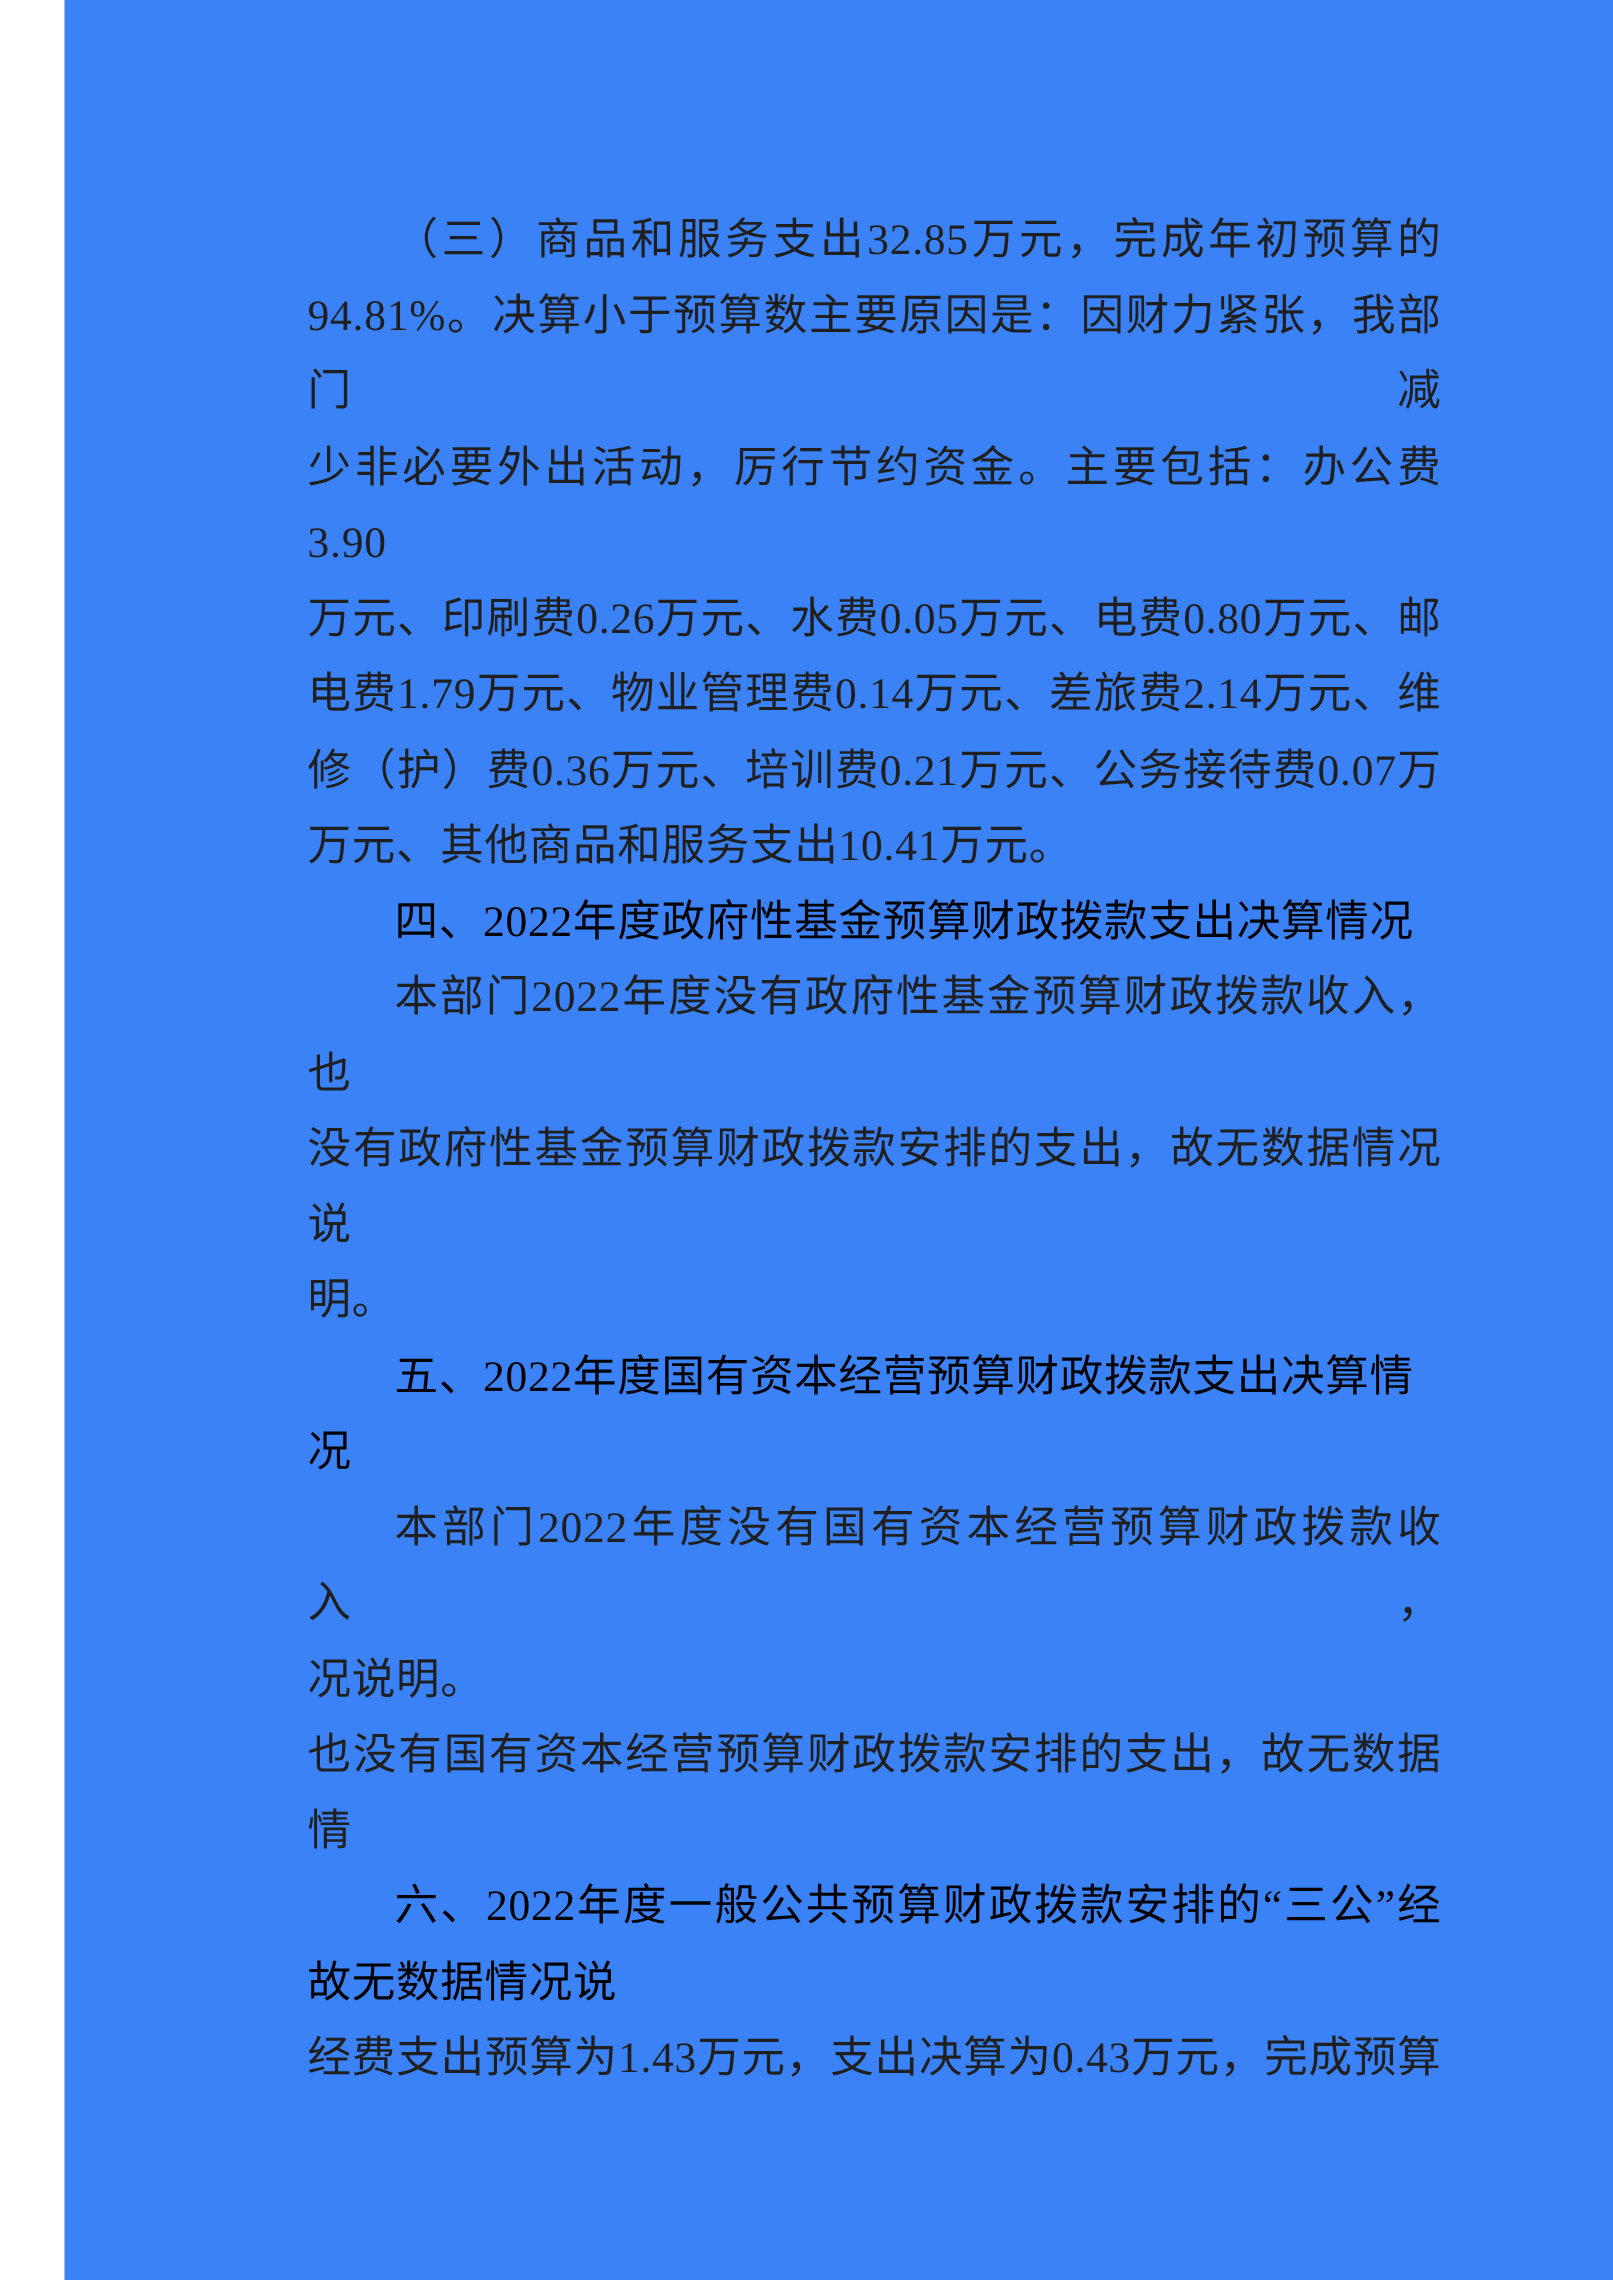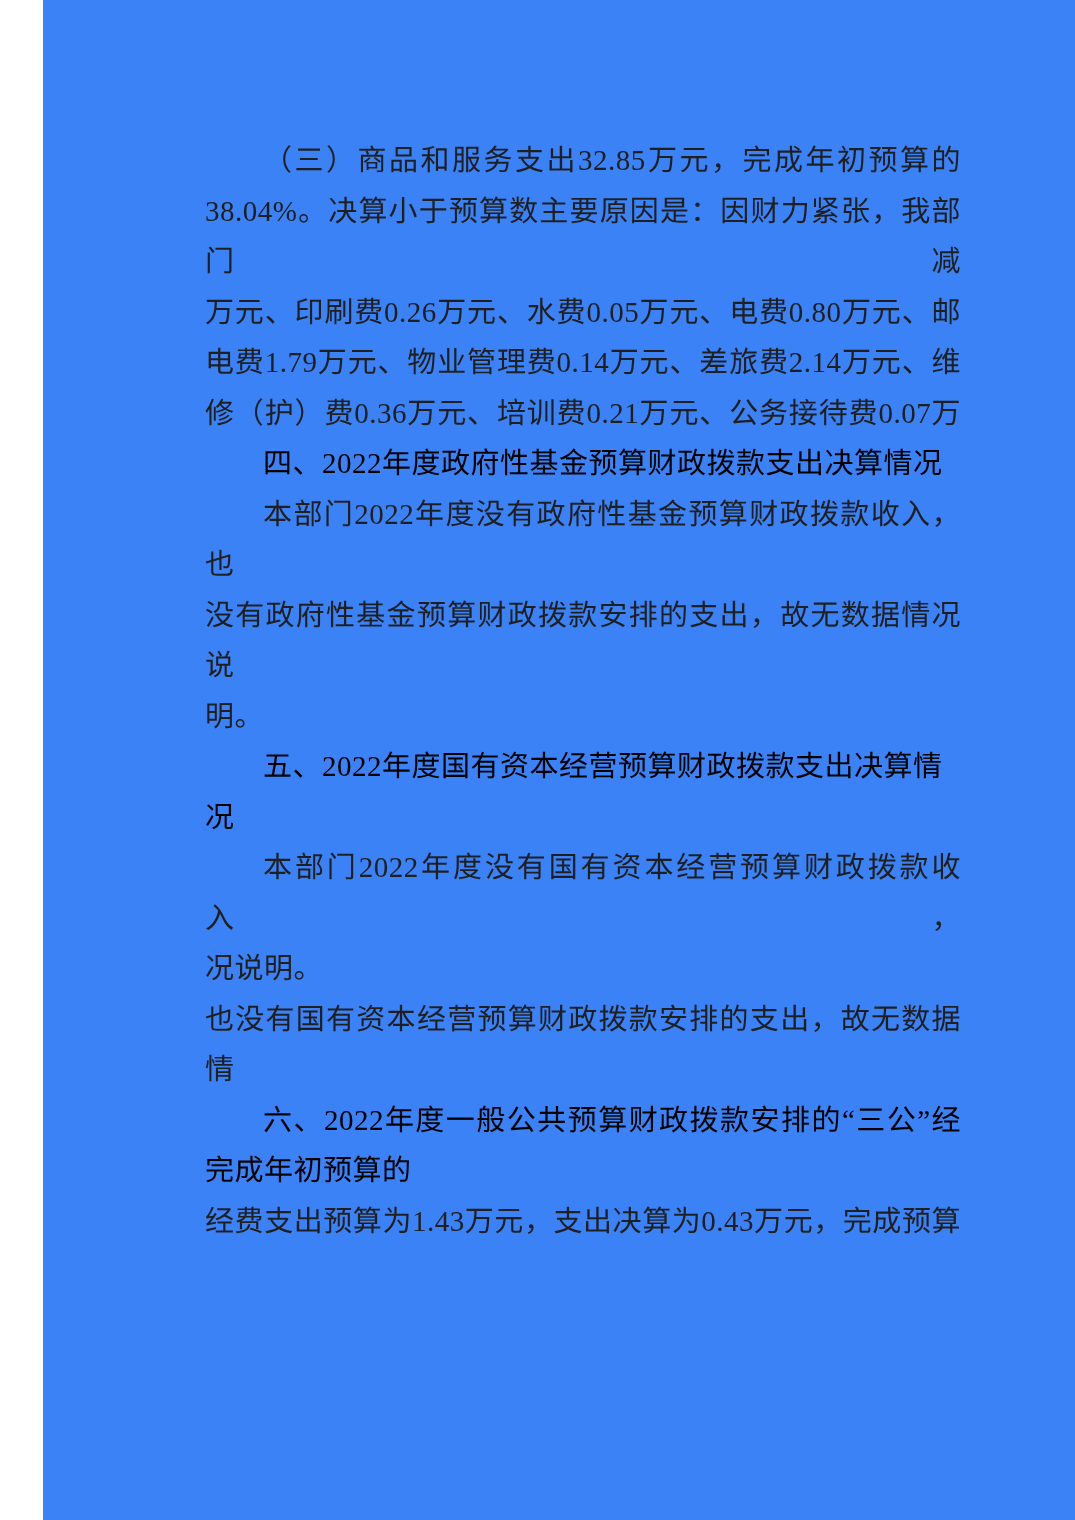--- a/index.html
+++ b/index.html
@@ -45,36 +45,38 @@
     color: #000000;
   }
 </style>
 </head>
 <body>
 
 <div class="page">
   <div class="doc-body">
 
     <div class="ln ind j">（三）商品和服务支出32.85万元，完成年初预算的</div>
-    <div class="ln j">38.04%。决算小于预算数主要原因是：因财力紧张，我部门减</div>
+    <div class="ln j">94.81%。决算小于预算数主要原因是：因财力紧张，我部门减</div>
+    <div class="ln j">少非必要外出活动，厉行节约资金。主要包括：办公费3.90</div>
     <div class="ln j">万元、印刷费0.26万元、水费0.05万元、电费0.80万元、邮</div>
     <div class="ln j">电费1.79万元、物业管理费0.14万元、差旅费2.14万元、维</div>
     <div class="ln j">修（护）费0.36万元、培训费0.21万元、公务接待费0.07万</div>
+    <div class="ln">万元、其他商品和服务支出10.41万元。</div>
 
     <div class="ln ind hd">四、2022年度政府性基金预算财政拨款支出决算情况</div>
 
     <div class="ln ind j">本部门2022年度没有政府性基金预算财政拨款收入，也</div>
     <div class="ln j">没有政府性基金预算财政拨款安排的支出，故无数据情况说</div>
     <div class="ln">明。</div>
 
     <div class="ln ind hd">五、2022年度国有资本经营预算财政拨款支出决算情况</div>
 
     <div class="ln ind j">本部门2022年度没有国有资本经营预算财政拨款收入，</div>
     <div class="ln">况说明。</div>
     <div class="ln j">也没有国有资本经营预算财政拨款安排的支出，故无数据情</div>
 
     <div class="ln ind hd j">六、2022年度一般公共预算财政拨款安排的“三公”经</div>
-    <div class="ln hd">完成年初预算的</div>
+    <div class="ln hd">故无数据情况说</div>
 
     <div class="ln j">经费支出预算为1.43万元，支出决算为0.43万元，完成预算</div>
 
   </div>
 </div>
 
 </body></html>

